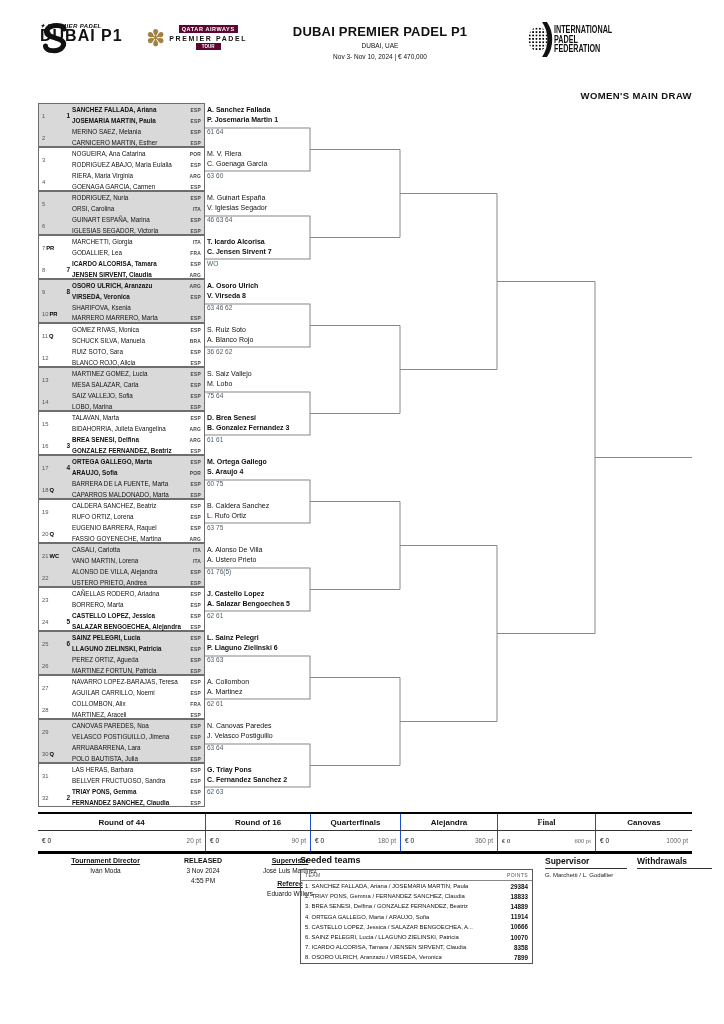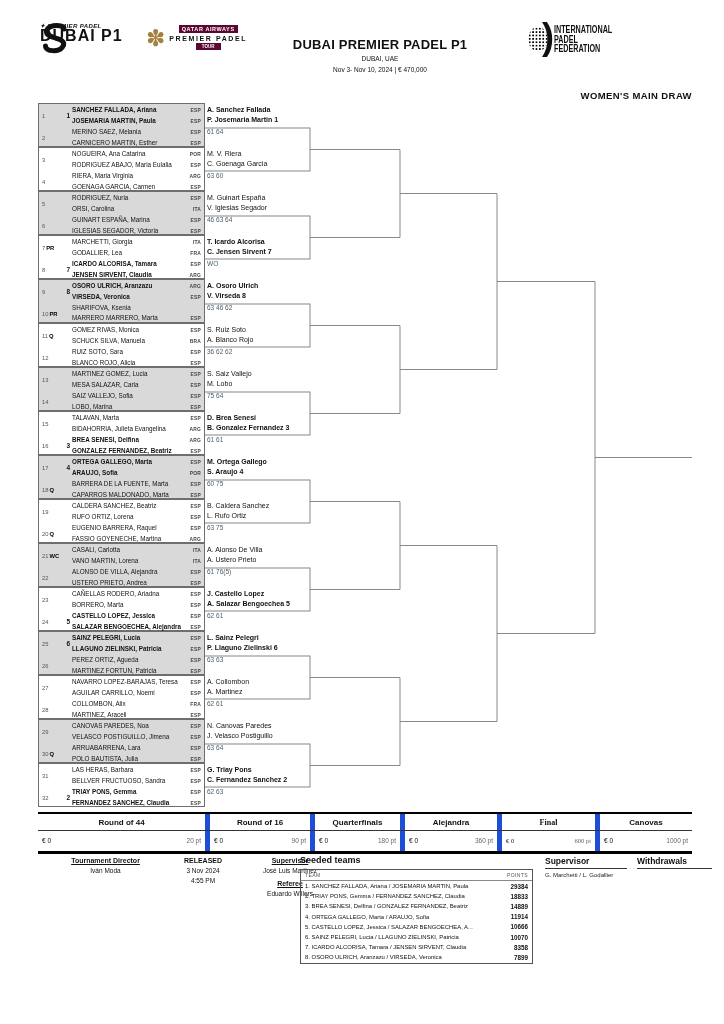--- a/index.html
+++ b/index.html
@@ -10,21 +10,21 @@
   
   #logo-left{left:40px;top:22px;display:flex;align-items:center;gap:5px;}
   #pp-lines .l1{font-size:6px;font-weight:bold;font-style:italic;letter-spacing:.4px;}
   #pp-lines .l2{font-size:16px;font-weight:900;letter-spacing:1px;line-height:14px;}
   #qatar{left:146px;top:25px;display:flex;align-items:flex-start;gap:4px;}
   #qatar .flower{font-size:23px;line-height:26px;color:#a3803f;}
   #qatar .q1{font-size:5.5px;font-weight:bold;color:#fff;background:#5c0632;padding:1px 3px;letter-spacing:.6px;display:inline-block;}
   #qatar .q2{font-size:7px;font-weight:800;letter-spacing:1.6px;margin-top:2px;}
   #qatar .q3{font-size:4.5px;font-weight:bold;color:#fff;background:#5c0632;padding:1px 6px;display:inline-block;margin-top:1px;}
   #qatar .qstack{display:flex;flex-direction:column;align-items:center;}
-  #title-center{left:252px;top:37px;width:256px;text-align:center;}
+  #title-center{left:252px;top:24px;width:256px;text-align:center;}
   #title-center .t{font-size:13px;font-weight:bold;letter-spacing:.2px;}
   #title-center .s{font-size:6.5px;margin-top:3px;}
   #title-center .d{font-size:6.5px;margin-top:4px;}
   #ipf{left:528px;top:25px;display:flex;align-items:center;}
   #ipf .ball{width:20px;height:24px;border-radius:50%;
      background-image:radial-gradient(circle,#000 .9px,transparent 1px);background-size:3.4px 3.4px;}
   #ipf .paren{font-size:36px;font-weight:900;line-height:30px;margin-left:-6px;margin-top:-4px;}
   #ipf .txt{font-size:10px;font-weight:900;line-height:9.5px;transform:scaleX(.72);transform-origin:left;letter-spacing:0;}
   #draw-title{right:32px;top:90px;width:240px;text-align:right;font-size:9.5px;font-weight:800;letter-spacing:.4px;}
 
@@ -47,21 +47,21 @@
   .r16.b .nms{font-weight:bold;}
   .r16 .sc{font-size:6.5px;color:#4b5e6b;margin-top:4px;line-height:8px;}
 
   
   #rounds-bar{left:38px;top:812px;width:654px;border-top:2.5px solid #000;border-bottom:3px solid #000;}
   #rounds-bar .hdr{display:flex;border-bottom:1px solid #333;}
   #rounds-bar .hdr .cell{font-size:8px;font-weight:bold;text-align:center;padding:4px 0 3px 0;box-sizing:border-box;}
   #rounds-bar .vals{display:flex;}
   #rounds-bar .vals .cell{display:flex;justify-content:space-between;font-size:6.5px;
         padding:6px 4px 7px 4px;box-sizing:border-box;}
-  #rounds-bar .cell{border-left:5px solid #1d4ed8;}
+  #rounds-bar .cell{border-left:1px solid #1d4ed8;}
   #rounds-bar .cell:first-child{border-left:none;}
   #rounds-bar .pt{color:#666;}
   .w0{width:167px;} .w1{width:105px;} .w2{width:90px;} .w3{width:97px;} .w4{width:98px;font-family:Liberation Serif, serif;} .w5{width:97px;}
 
   
   .hlabel{font-size:7px;font-weight:bold;text-decoration:underline;text-align:center;}
   .hval{font-size:6.5px;text-align:center;margin-top:3px;}
   #director{left:48px;top:857px;width:115px;}
   #released{left:168px;top:857px;width:70px;text-align:center;}
   #released .rl{font-size:7px;font-weight:bold;}

